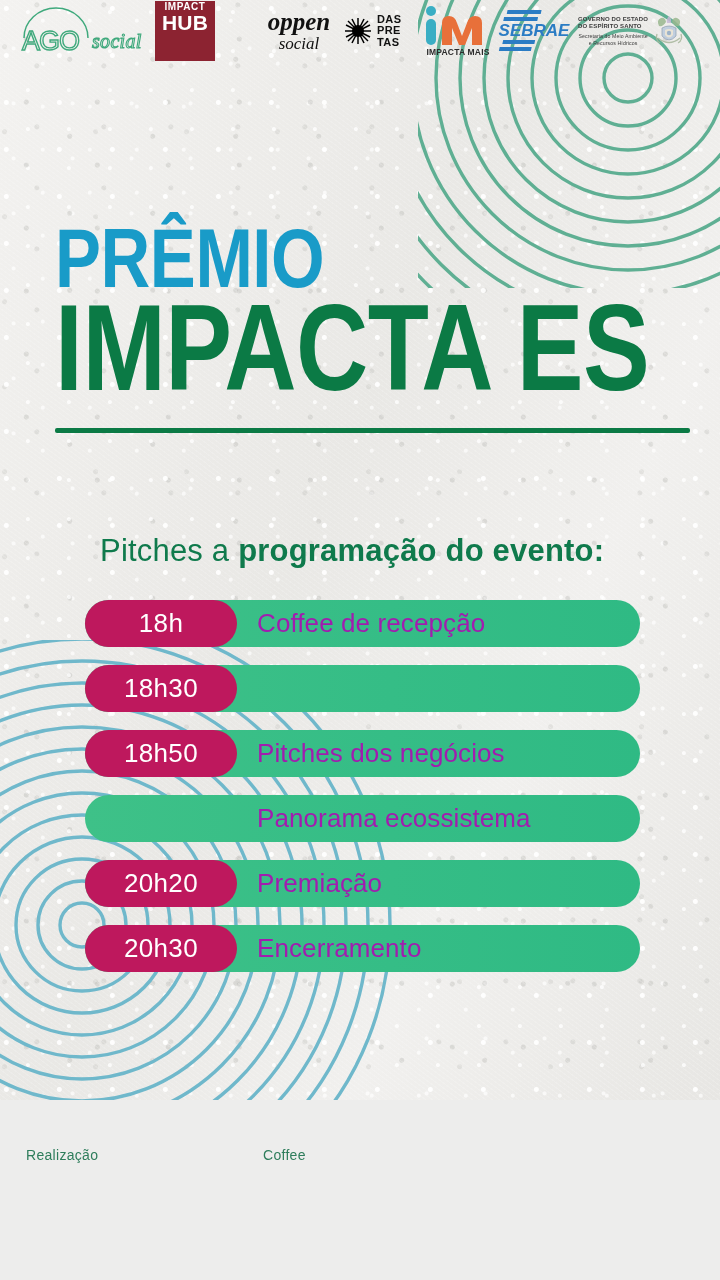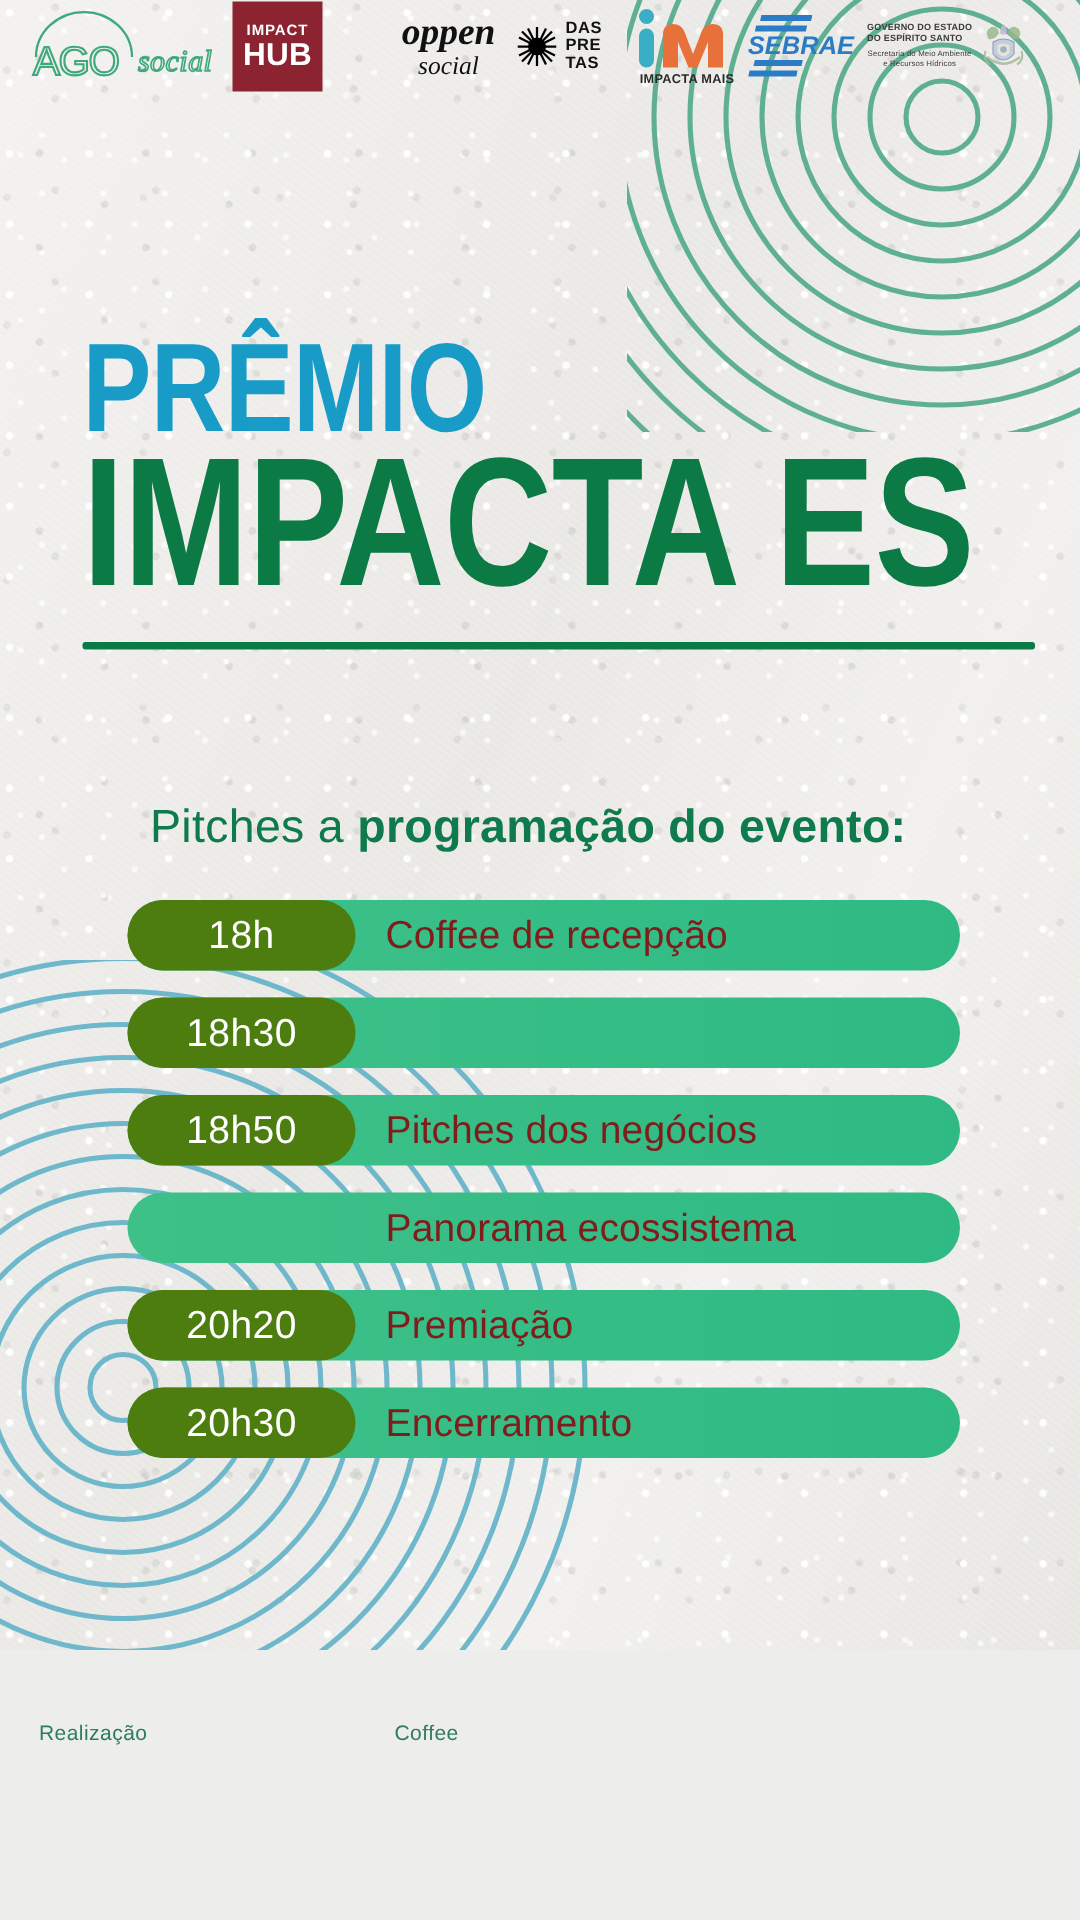--- a/index.html
+++ b/index.html
@@ -88,28 +88,28 @@
   }
   .sched-bar {
     position:absolute; left:0; top:0; right:0; height:47px;
     border-radius:24px;
     background:linear-gradient(90deg,#3ec188 0%, #35bd86 55%, #2fba84 100%);
   }
   .sched-time {
     position:absolute; left:0; top:0;
     width:152px; height:47px;
     border-radius:24px;
-    background:#4d7c0f;
+    background:#be185d;
     display:flex; align-items:center; justify-content:center;
     color:#ffffff; font-size:26px; letter-spacing:.3px;
   }
   .sched-label {
     position:absolute; left:172px; top:0; height:47px;
     display:flex; align-items:center;
-    color:#7f1d1d; font-size:26px; letter-spacing:.1px;
+    color:#a21caf; font-size:26px; letter-spacing:.1px;
     white-space:nowrap;
   }
 
   
   .footer {
     position:absolute; left:0; top:1100px; width:720px; height:180px;
     background:#ededec;
   }
   .foot-head {
     position:absolute; font-size:14px; color:#2E7D5B; letter-spacing:.3px;
@@ -135,21 +135,21 @@
     position:absolute; left:74px; top:26px;
     font-family:"Liberation Serif", serif;
     font-style:italic; font-size:20px; letter-spacing:.3px;
     color:transparent; -webkit-text-stroke:1.1px #3FA97C;
   }
 
   
   .logo-hub { left:155px; width:62px; }
   .hub-box {
     width:60px; height:60px; background:#8C2331;
-    display:flex; flex-direction:column; align-items:center; justify-content:center;
+    display:flex; flex-direction:column; align-items:center; justify-content:flex-start;
     color:#fff;
   }
   .hub-t1 { font-size:10px; font-weight:700; letter-spacing:.6px; line-height:1.1; }
   .hub-t2 { font-size:21px; font-weight:700; letter-spacing:.2px; line-height:1; }
 
   
   .logo-oppen { left:258px; width:82px; }
   .oppen-wrap { text-align:center; width:82px; color:#111; }
   .oppen-t1 { font-family:"Liberation Serif", serif; font-style:italic; font-weight:700; font-size:25px; line-height:1; }
   .oppen-t2 { font-family:"Liberation Serif", serif; font-style:italic; font-size:17px; line-height:1.15; }

